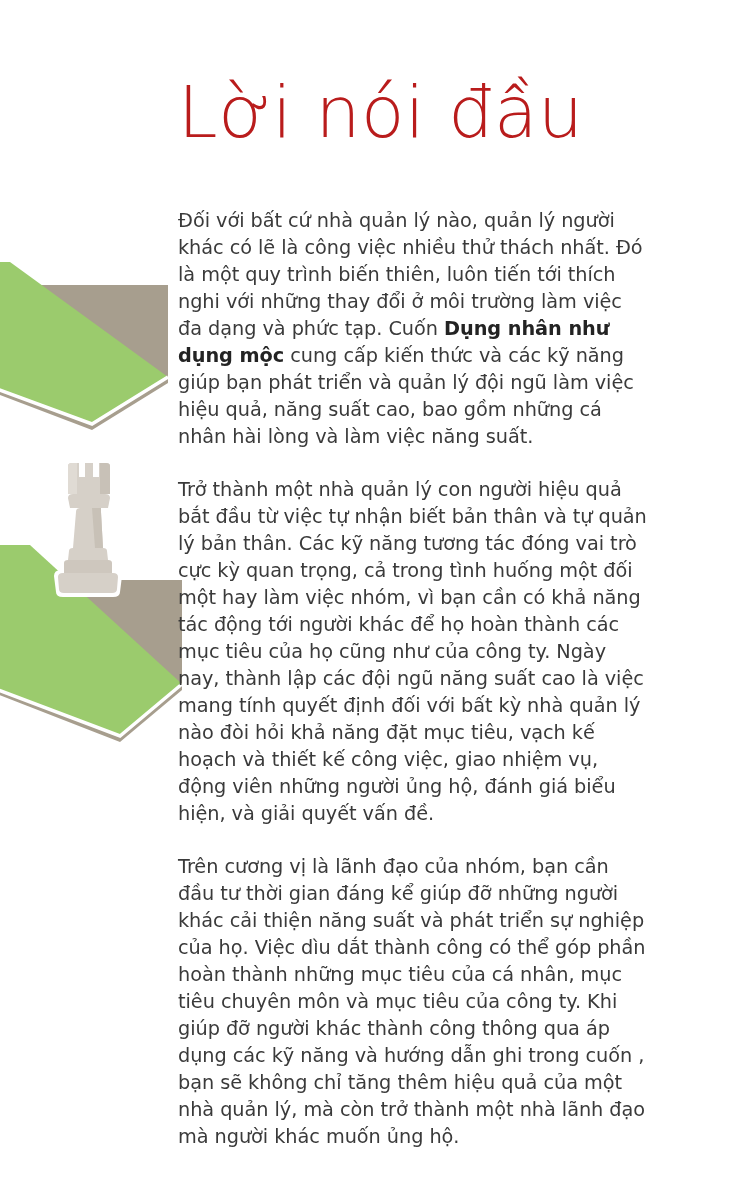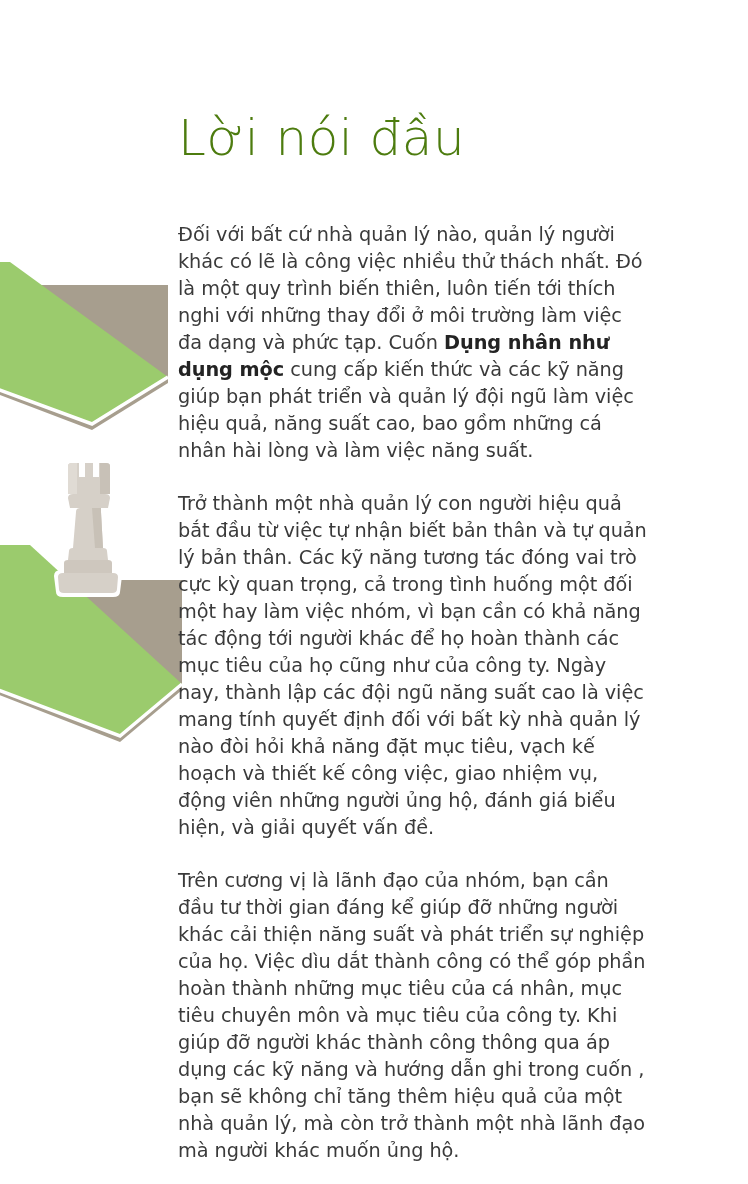--- a/index.html
+++ b/index.html
@@ -39,27 +39,27 @@
 
   
   .content {
     position: absolute;
     left: 178px;
     top: 0;
     width: 472px;
   }
 
   .page-title {
-    font-size: 50px;
+    font-size: 71px;
     font-weight: 300;
-    color: #4d7c0f;
+    color: #b91c1c;
     letter-spacing: 0.5px;
     line-height: 1.05;
     margin: 0;
-    padding-top: 112px;
+    padding-top: 76px;
     font-family: "DejaVu Sans", "Liberation Sans", sans-serif;
   }
 
   .body-copy {
     margin-top: 56px;
   }
 
   .para {
     font-size: 19.3px;
     line-height: 27px;

